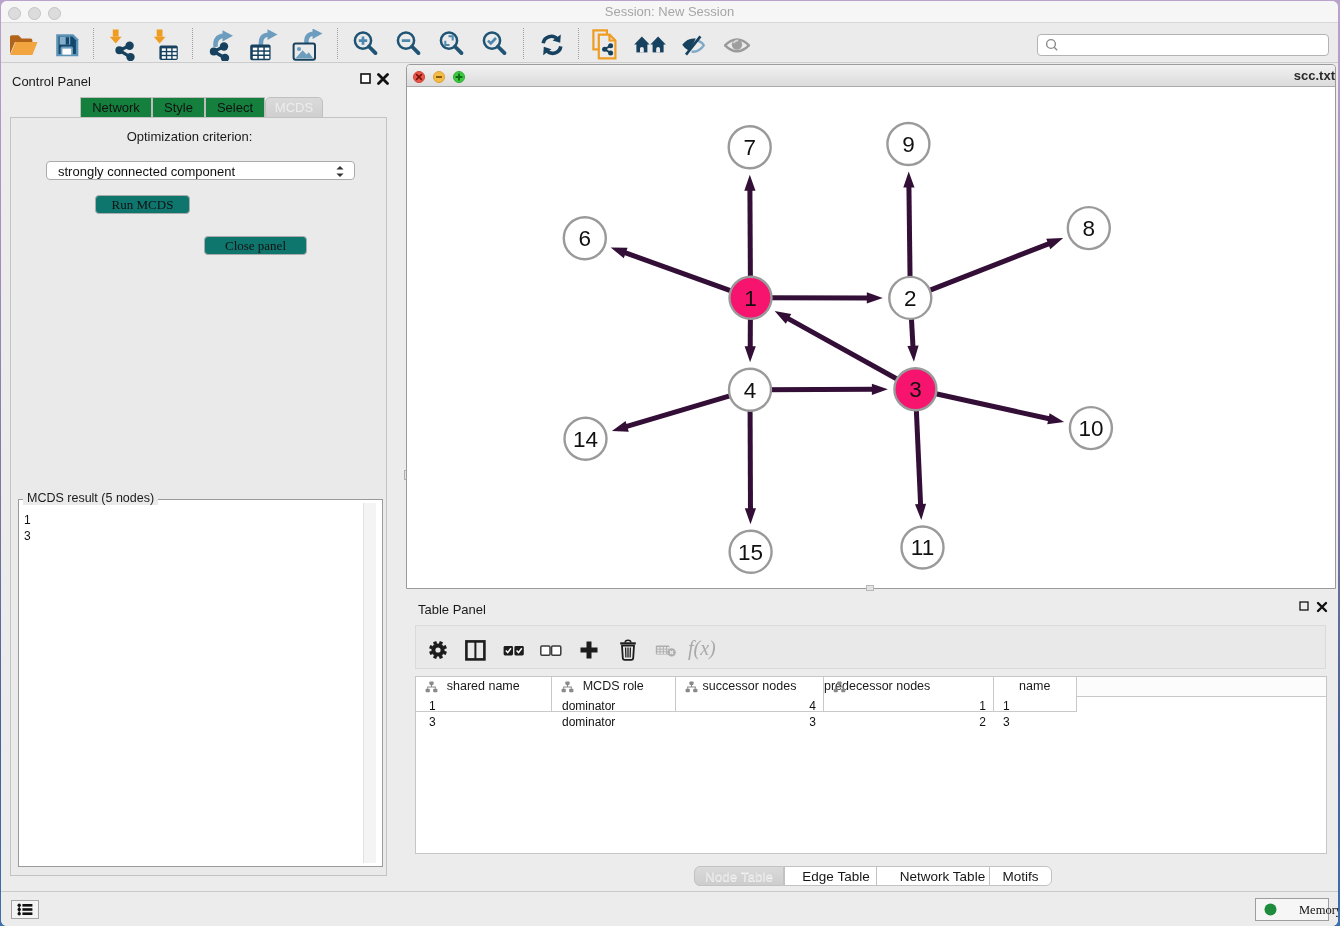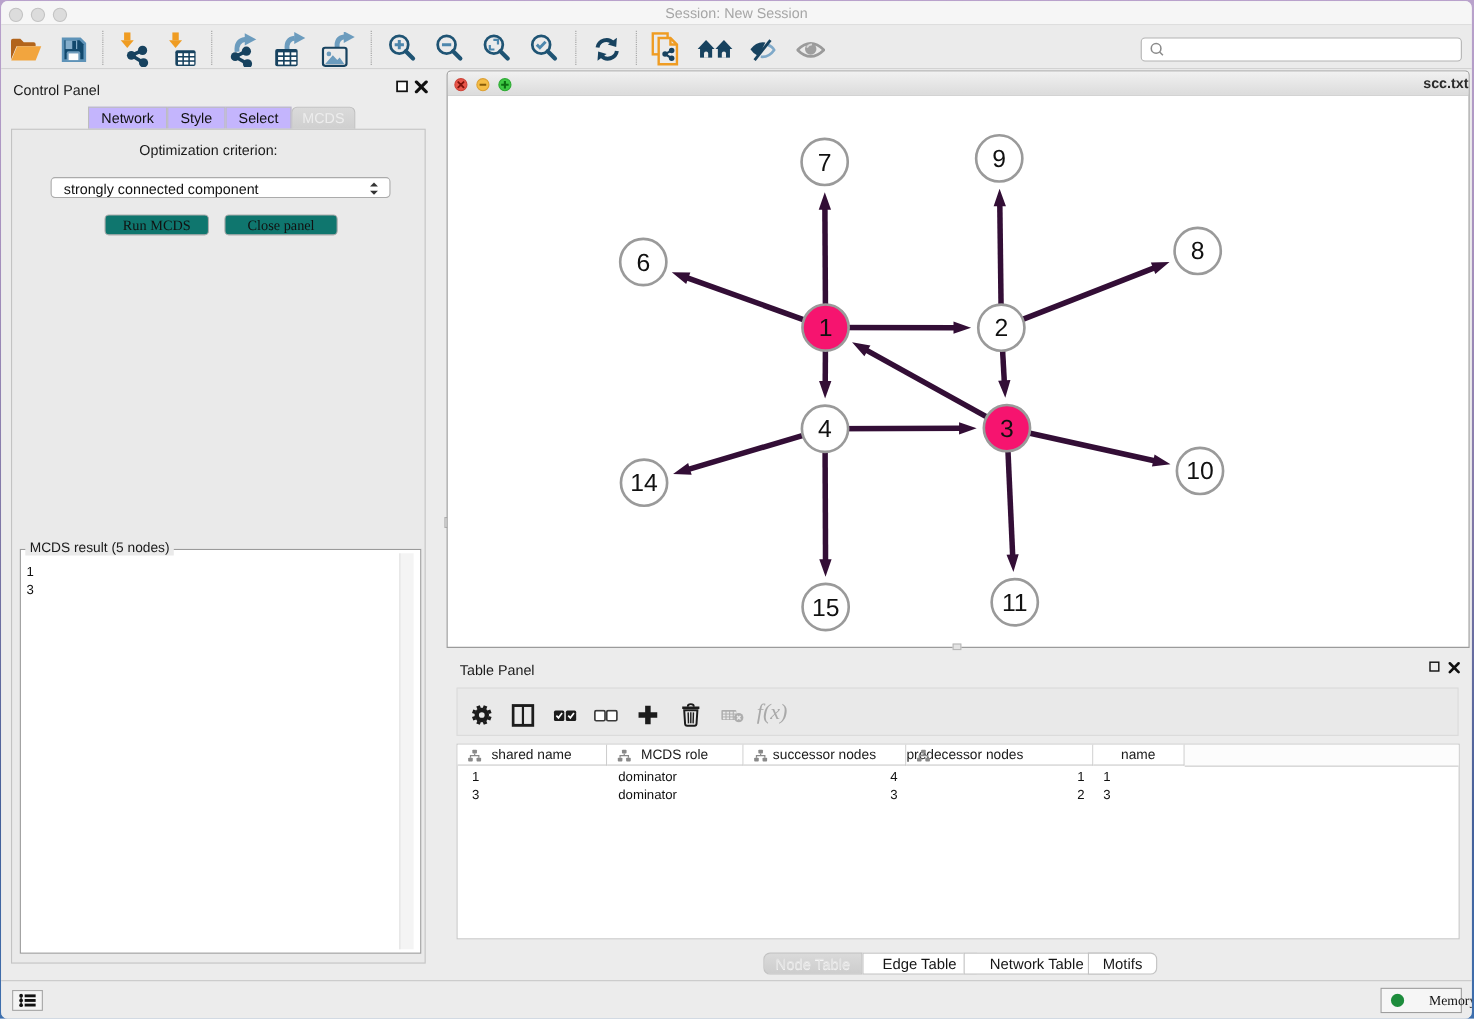--- a/index.html
+++ b/index.html
@@ -9,40 +9,40 @@
 #win{position:absolute;left:1px;top:1px;width:1337px;height:925px;background:#ececec;border-radius:6px 6px 6px 6px;overflow:hidden;}
 #titlebar{position:absolute;left:0;top:0;width:100%;height:21px;background:#f6f6f6;border-bottom:1px solid #d8d8d8;}
 .tl{position:absolute;top:6px;width:13px;height:13px;border-radius:50%;background:#dcdcdc;border:1px solid #c3c3c3;box-sizing:border-box;}
 #wtitle{position:absolute;top:3px;left:0;width:100%;text-align:center;font-size:13px;color:#a6a6a6;}
 #toolbar{position:absolute;left:0;top:22px;width:100%;height:39px;background:#ebebeb;border-bottom:1px solid #cccccc;}
 .sep{position:absolute;top:5px;height:31px;width:0;border-left:1px dotted #9f9f9f;}
 #search{position:absolute;left:1036px;top:11px;width:290px;height:20px;background:#fff;border:1px solid #b3b3b3;border-radius:4px;}
 #main{position:absolute;left:0;top:62px;width:100%;height:829px;background:#ececec;}
 
 #cptitle{position:absolute;left:11px;top:11px;font-size:13px;color:#1a1a1a;}
-.tab{position:absolute;top:34px;height:21px;box-sizing:border-box;background:#c4b5fd;border:1px solid #bdbdbd;font-size:13px;color:#111;text-align:center;line-height:20px;}
+.tab{position:absolute;top:34px;height:21px;box-sizing:border-box;background:#15803d;border:1px solid #bdbdbd;font-size:13px;color:#111;text-align:center;line-height:20px;}
 #tabMCDS{background:linear-gradient(#dadada,#cfcfcf);color:#ededed;border-color:#c0c0c0;border-radius:5px 5px 0 0;text-align:center;}
 #cpcontent{position:absolute;left:9px;top:54px;width:377px;height:759px;background:#eaeaea;border:1px solid #c3c3c3;box-sizing:border-box;}
 #optlabel{position:absolute;left:0;top:66px;width:377px;text-align:center;font-size:13px;color:#1a1a1a;}
 #dropdown{position:absolute;left:45px;top:98px;width:309px;height:19px;background:#fff;border:1px solid #ababab;border-radius:4px;font-size:13px;color:#111;line-height:19px;padding-left:11px;box-sizing:border-box;}
 .btn{position:absolute;top:132px;height:19px;background:#0f766e;border:1px solid #ababab;border-radius:4px;font-size:13px;color:#111;text-align:center;line-height:18px;box-sizing:border-box;font-family:Liberation Serif, serif;}
 #fieldset{position:absolute;left:17px;top:436px;width:365px;height:368px;background:#fff;border:1px solid #9a9a9a;box-sizing:border-box;}
 #fslabel{position:absolute;left:22px;top:428px;background:#eaeaea;padding:0 4px;font-size:12.5px;color:#1a1a1a;}
 #fstrack{position:absolute;right:6px;top:3px;bottom:3px;width:12px;background:#f4f4f4;border-left:1px solid #e2e2e2;}
 
 #netwin{position:absolute;left:405px;top:1px;width:930px;height:525px;background:#fff;border:1px solid #9b9b9b;box-sizing:border-box;border-radius:4px 4px 0 0;}
 #nettitle{position:absolute;left:0;top:0;width:100%;height:21px;background:linear-gradient(#f1f1f1,#dcdcdc);border-bottom:1px solid #ababab;border-radius:4px 4px 0 0;}
 .tl2{position:absolute;top:6px;width:12px;height:12px;border-radius:50%;box-sizing:border-box;}
 .tl2 svg{position:absolute;left:0;top:0;}
 #netname{position:absolute;top:3px;left:0;width:100%;text-align:right;font-size:13px;font-weight:bold;color:#2a2a2a;}
 
 #tptitle{position:absolute;left:417px;top:539px;font-size:13px;color:#1a1a1a;}
 #tptools{position:absolute;left:414px;top:562px;width:911px;height:44px;background:#e9e9e9;border:1px solid #dadada;box-sizing:border-box;}
 #tbl{position:absolute;left:414px;top:613px;width:912px;height:178px;background:#fff;border:1px solid #c6c6c6;box-sizing:border-box;}
-.hcell{position:absolute;top:0;height:19px;border-right:1px solid #c9c9c9;box-sizing:border-box;background:#fff;font-size:12.5px;color:#1a1a1a;}
+.hcell{position:absolute;top:0;height:35px;border-right:1px solid #c9c9c9;box-sizing:border-box;background:#fff;font-size:12.5px;color:#1a1a1a;}
 .hrest{position:absolute;top:0;height:19px;background:#fcfcfc;border-bottom:1px solid #c9c9c9;}
 .cell{position:absolute;font-size:12px;color:#111;}
 
 .btab{position:absolute;top:803px;height:20px;box-sizing:border-box;background:#fff;border:1px solid #c2c2c2;font-size:13.5px;color:#161616;text-align:center;line-height:19px;}
 #statusbar{position:absolute;left:0;top:890px;width:100%;height:35px;background:#ececec;border-top:1px solid #c9c9c9;}
 #listbtn{position:absolute;left:10px;top:8px;width:28px;height:19px;background:#f4f4f4;border:1px solid #a5a5a5;box-sizing:border-box;}
 #membtn{position:absolute;left:1254px;top:6px;width:74px;height:23px;background:#f6f6f6;border:1px solid #9e9e9e;box-sizing:border-box;font-size:12.5px;color:#111;}
 </style>
 </head>
 <body>
@@ -197,21 +197,21 @@
     <div class="tab" id="tabMCDS" style="left:264px;width:58px;">MCDS</div>
     <div id="cpcontent"></div>
     <div id="optlabel">Optimization criterion:</div>
     <div id="dropdown">strongly connected component
       <svg width="10" height="13" style="position:absolute;right:9px;top:3px" viewBox="0 0 10 13">
           <path d="M1.4 4.6 L5 1 L8.6 4.6 Z" fill="#333"></path>
           <path d="M1.4 8.4 L5 12 L8.6 8.4 Z" fill="#333"></path>
         </svg>
     </div>
     <div class="btn" style="left:94px;width:95px;">Run MCDS</div>
-    <div class="btn" style="left:203px;width:103px;">Close panel</div>
+    <div class="btn" style="left:203px;width:103px;margin-top:41px;">Close panel</div>
     <div id="fieldset">
         <div id="fstrack"></div>
       </div>
     <div id="fslabel">MCDS result (5 nodes)</div>
     <div class="cell" style="left:23px;top:450px;">1</div>
     <div class="cell" style="left:23px;top:466px;">3</div>
 
     <div class="abs" style="left:403px;top:407px;width:8px;height:10px;background:#e3e3e3;border:1px solid #b0b0b0;box-sizing:border-box;"></div>
     <div id="netwin">
       <div id="nettitle">

